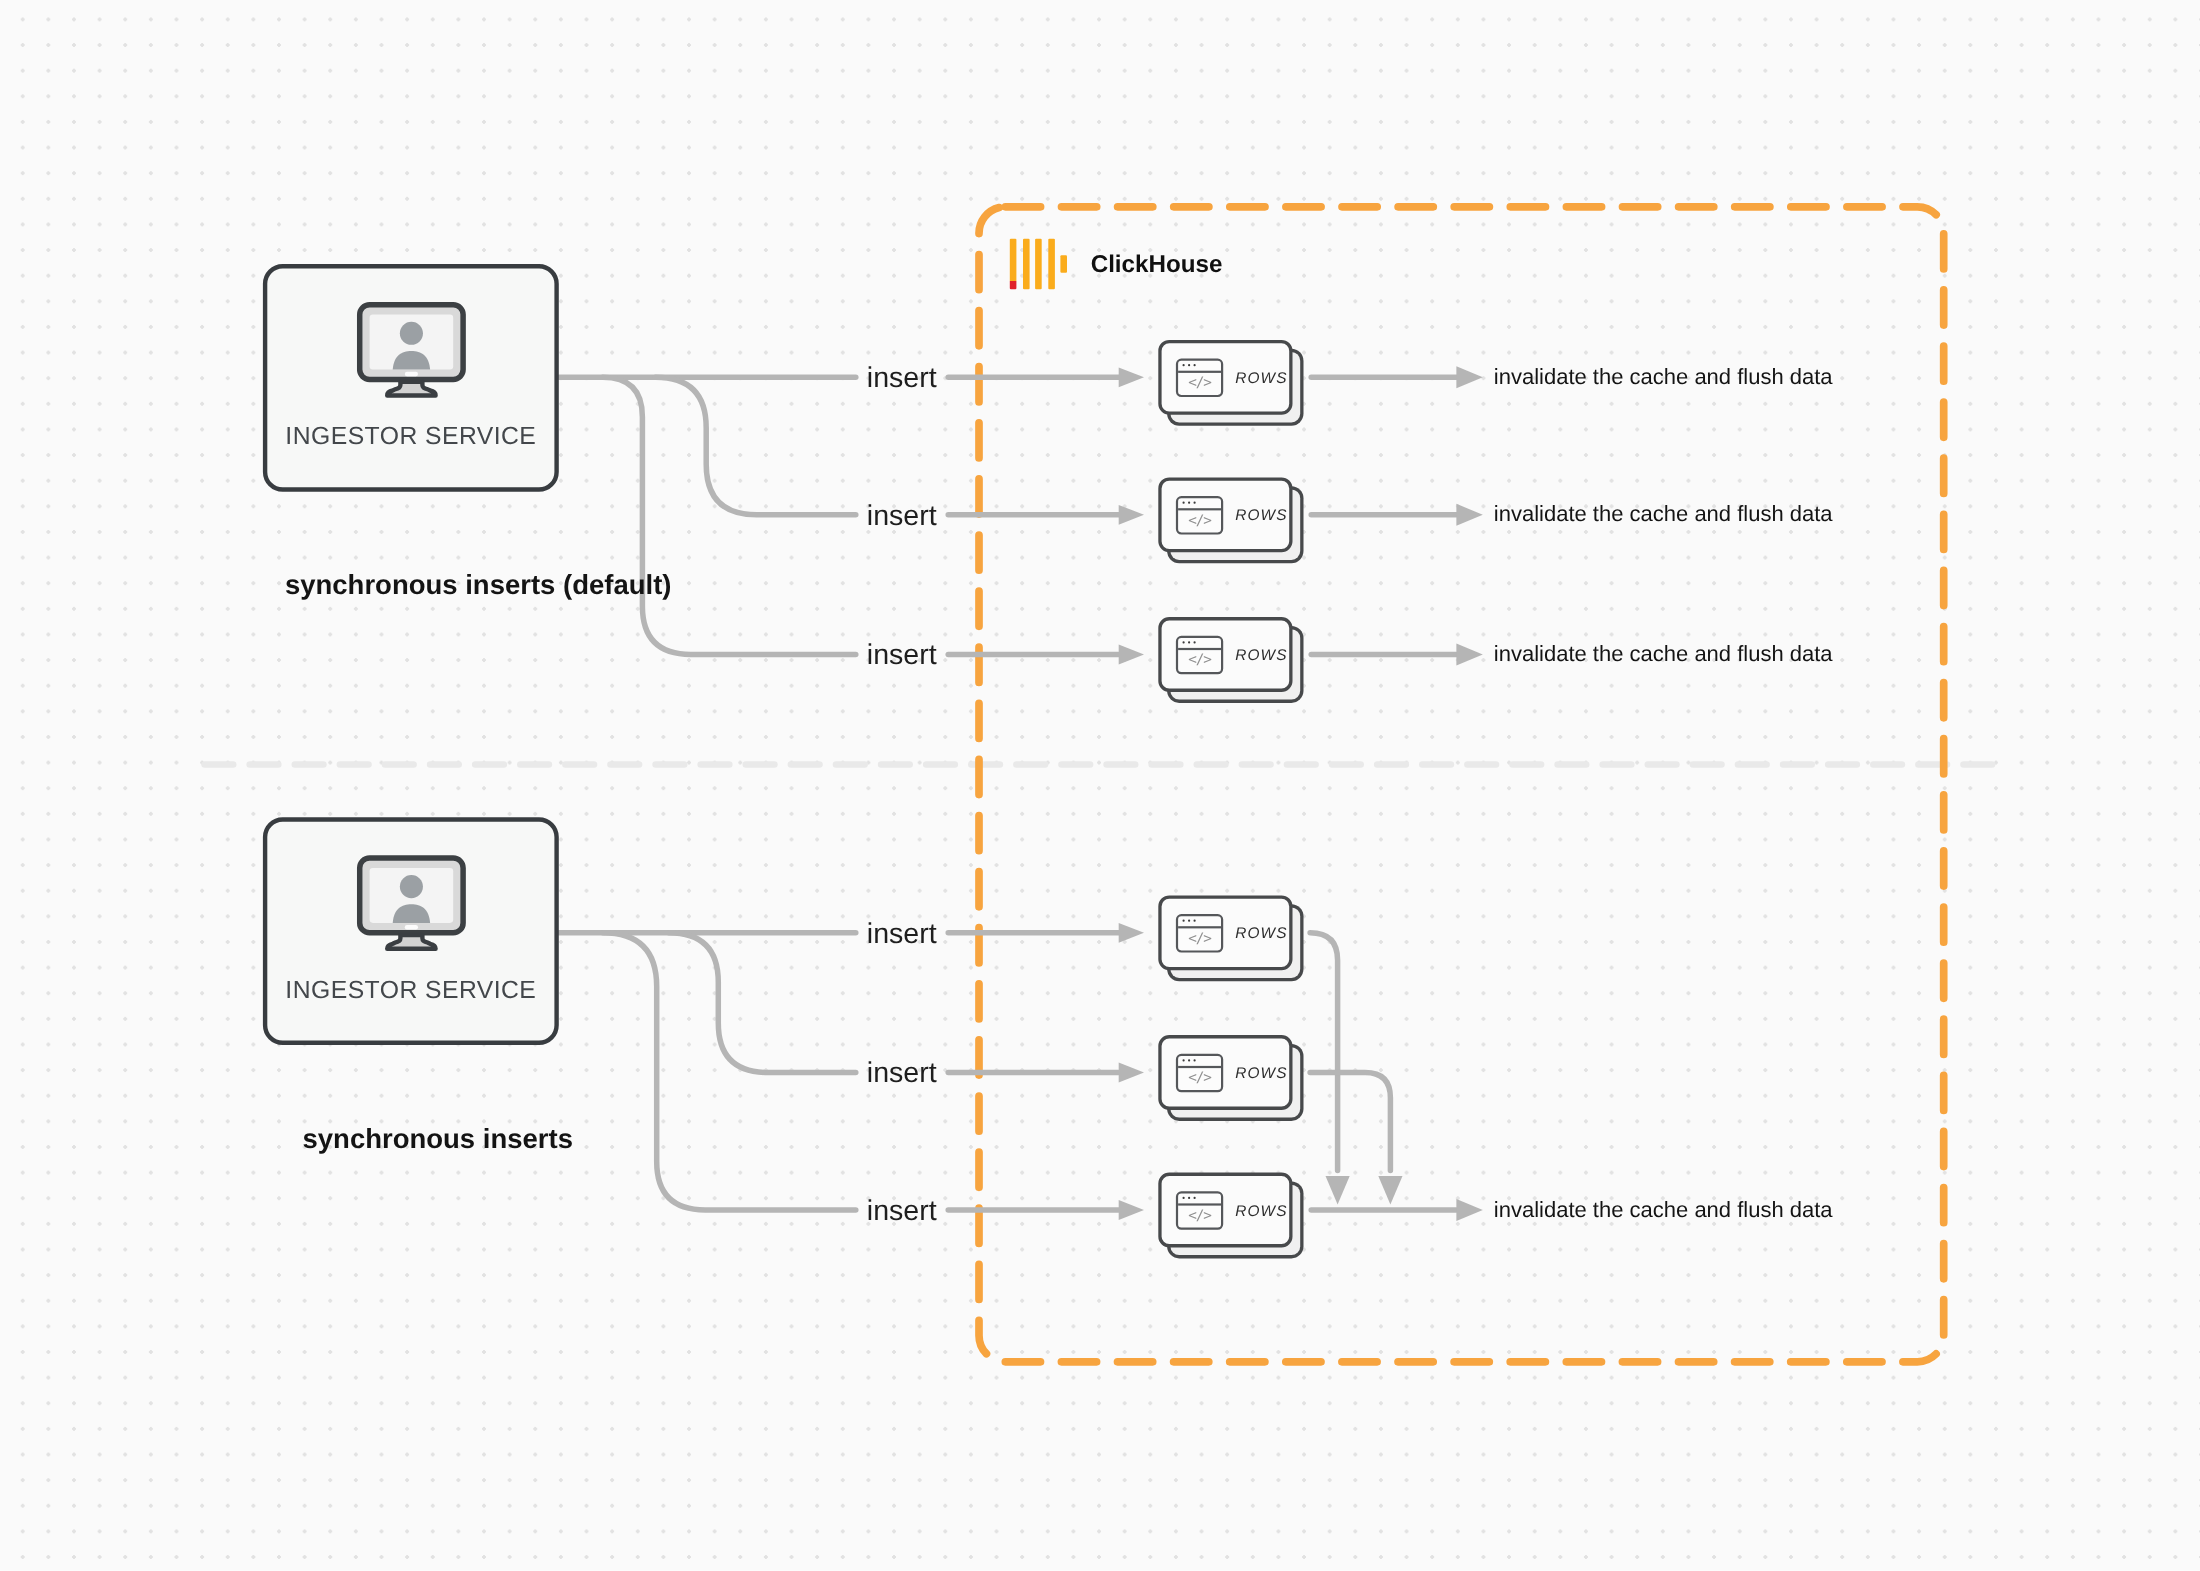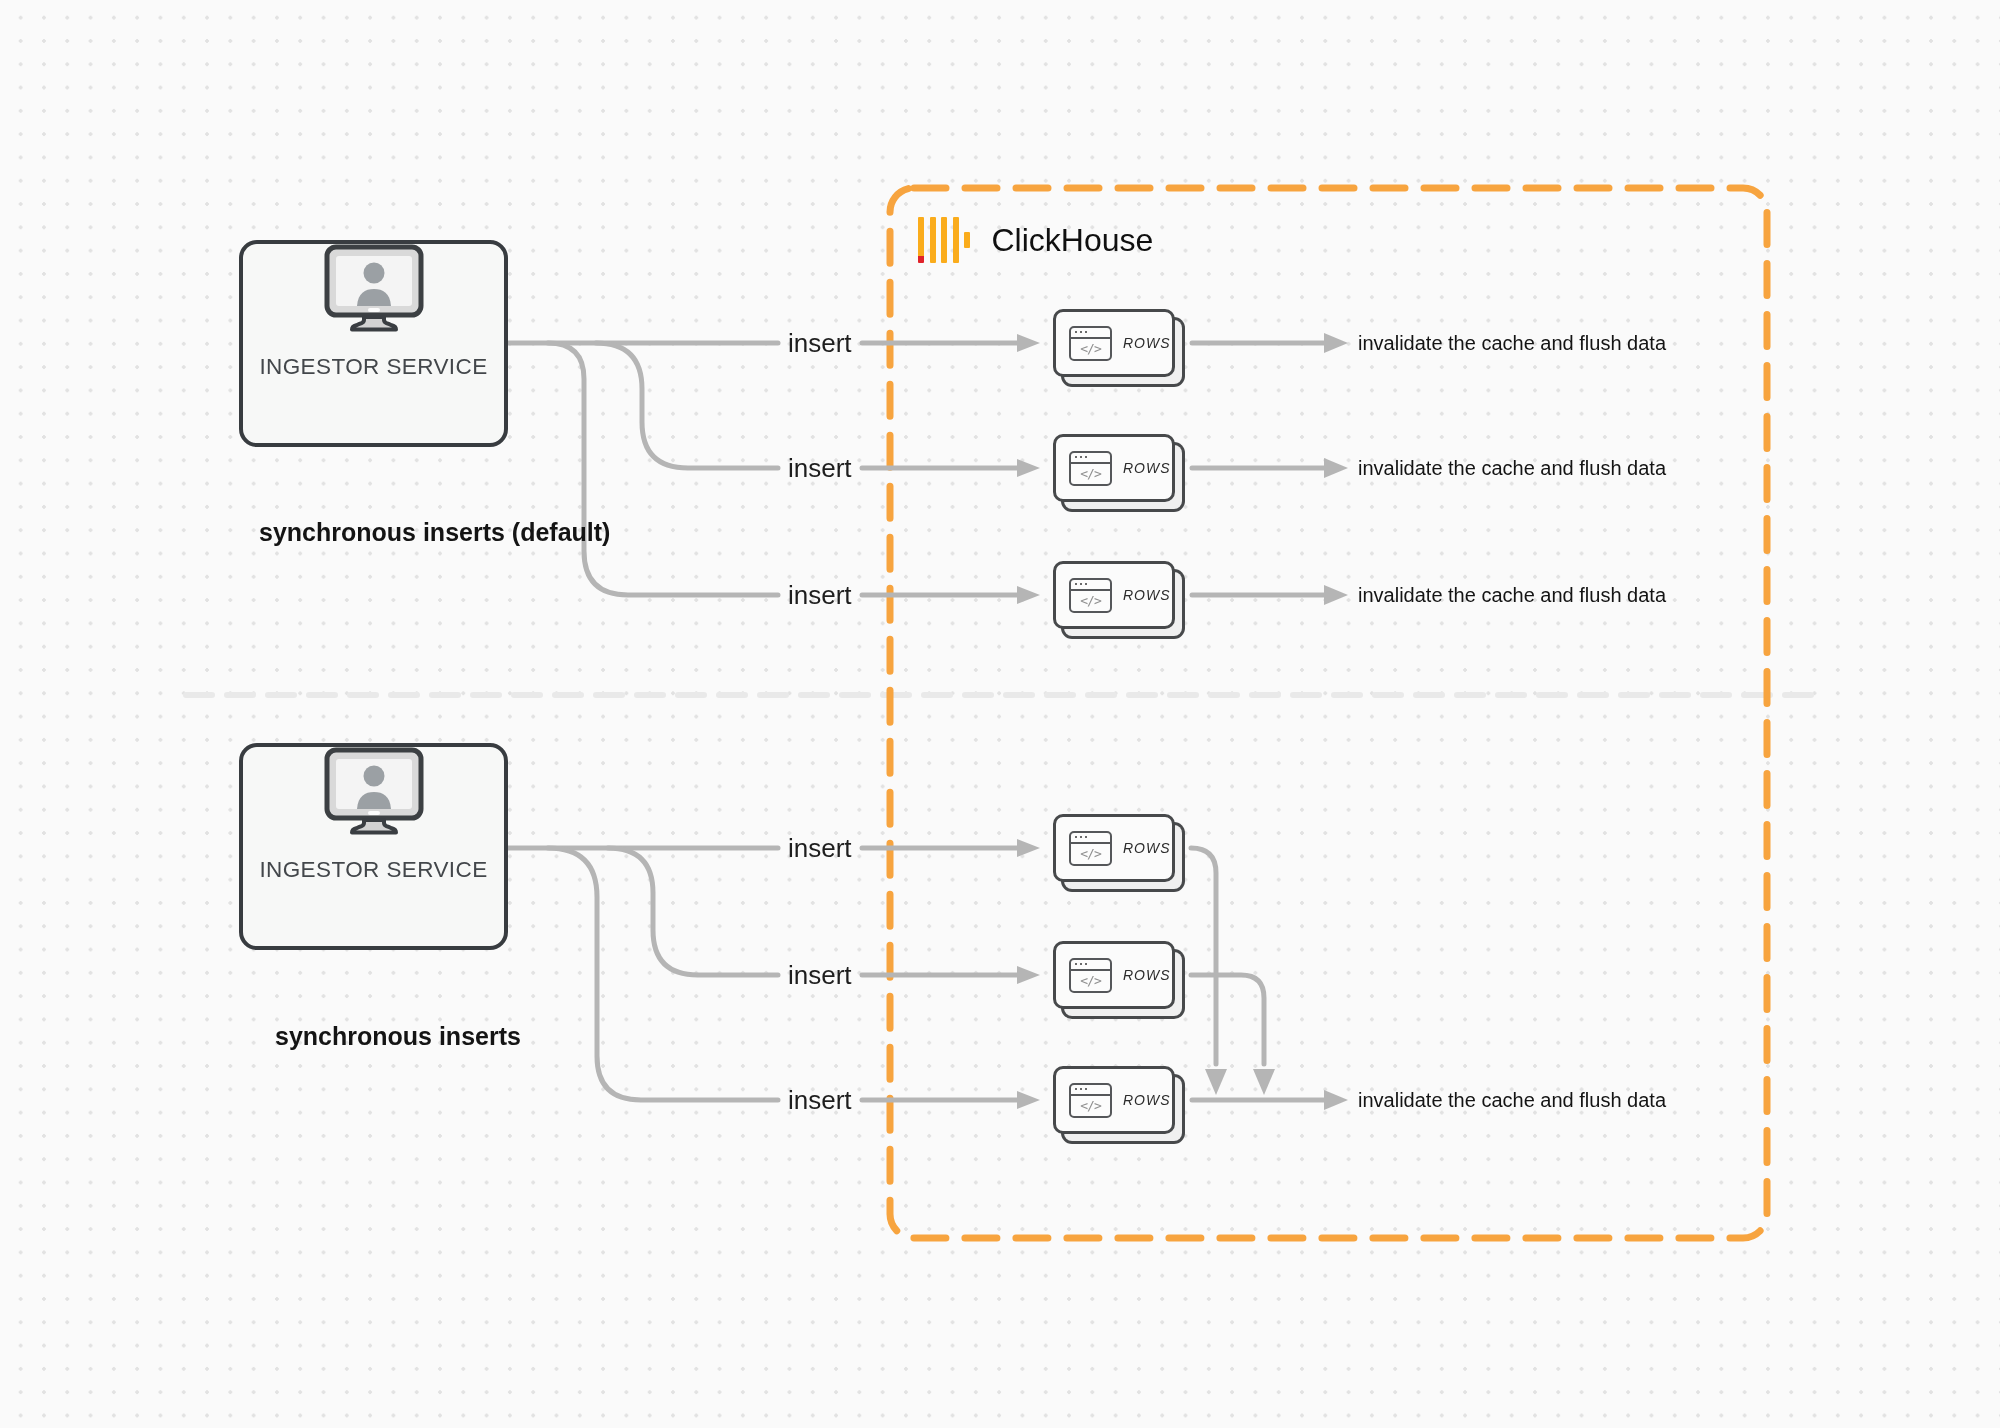--- a/index.html
+++ b/index.html
@@ -13,35 +13,36 @@
     font-family:"Liberation Sans",sans-serif;
     overflow:hidden;
   }
   #wires{position:absolute;left:0;top:0;width:2000px;height:1428px;}
 
   
   .svc-box{
     position:absolute;width:269px;height:207px;
     background:#f7f8f7;border:4.5px solid #383c40;border-radius:18px;
     box-sizing:border-box;display:flex;flex-direction:column;align-items:center;
+    padding-top:30px;
   }
   .svc-label{
     margin-top:22px;font-size:22.5px;color:#43474b;letter-spacing:.4px;
   }
   .caption{
     position:absolute;font-size:25px;font-weight:bold;color:#141414;white-space:nowrap;margin-left:28px;
   }
 
   
   .ch-logo{position:absolute;left:918px;top:217px;display:flex;align-items:center;}
   .ch-bars{display:flex;align-items:center;height:46px;}
   .ch-bar{width:6px;height:46px;background:#FAAC1C;margin-right:5.5px;border-radius:1px;}
   .ch-bar.accent{background:linear-gradient(to bottom,#FAAC1C 84%,#E0222A 84%);}
   .ch-bar.short{height:16px;}
-  .ch-name{margin-left:16px;font-size:32px;font-weight:400;color:#101010;}
+  .ch-name{margin-left:16px;font-size:22px;font-weight:700;color:#101010;}
 
   
   .insert-label{
     position:absolute;font-size:26px;color:#1e1e1e;height:34px;line-height:34px;white-space:nowrap;
   }
   .outcome-label{
     position:absolute;font-size:20px;color:#141414;height:34px;line-height:34px;white-space:nowrap;
   }
 
   

